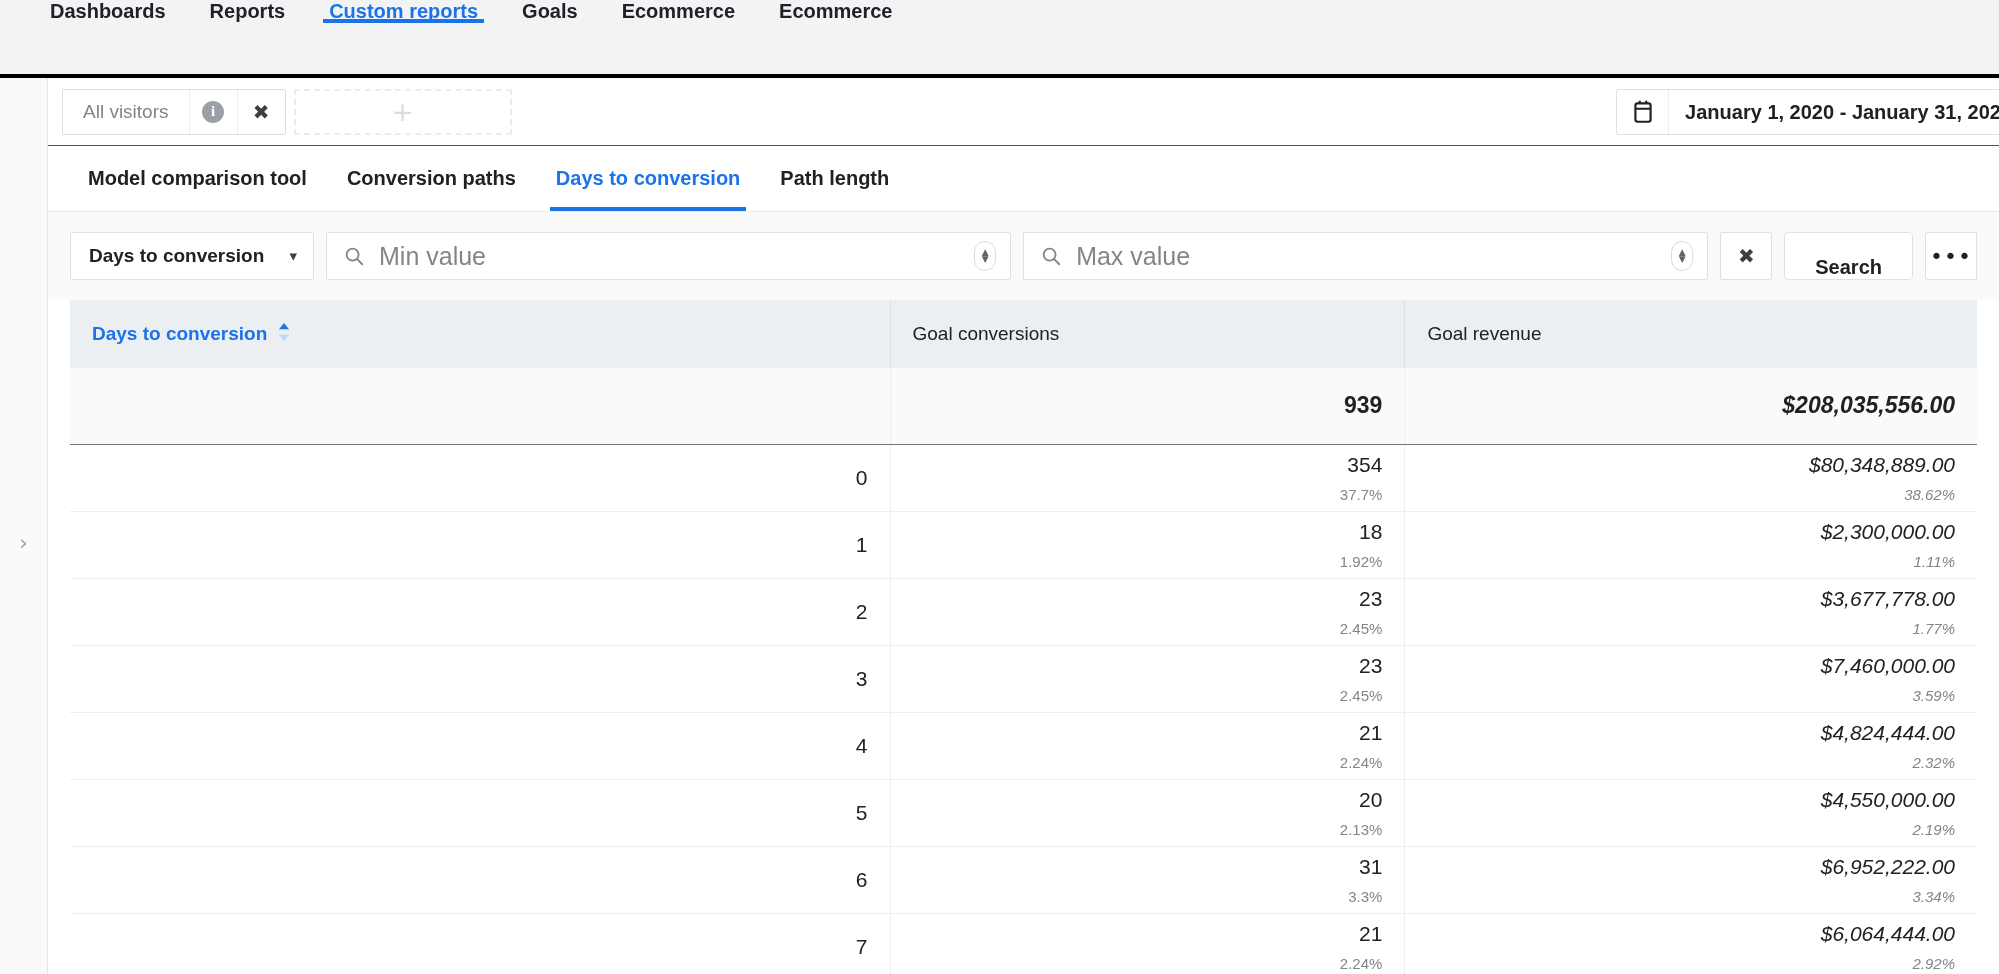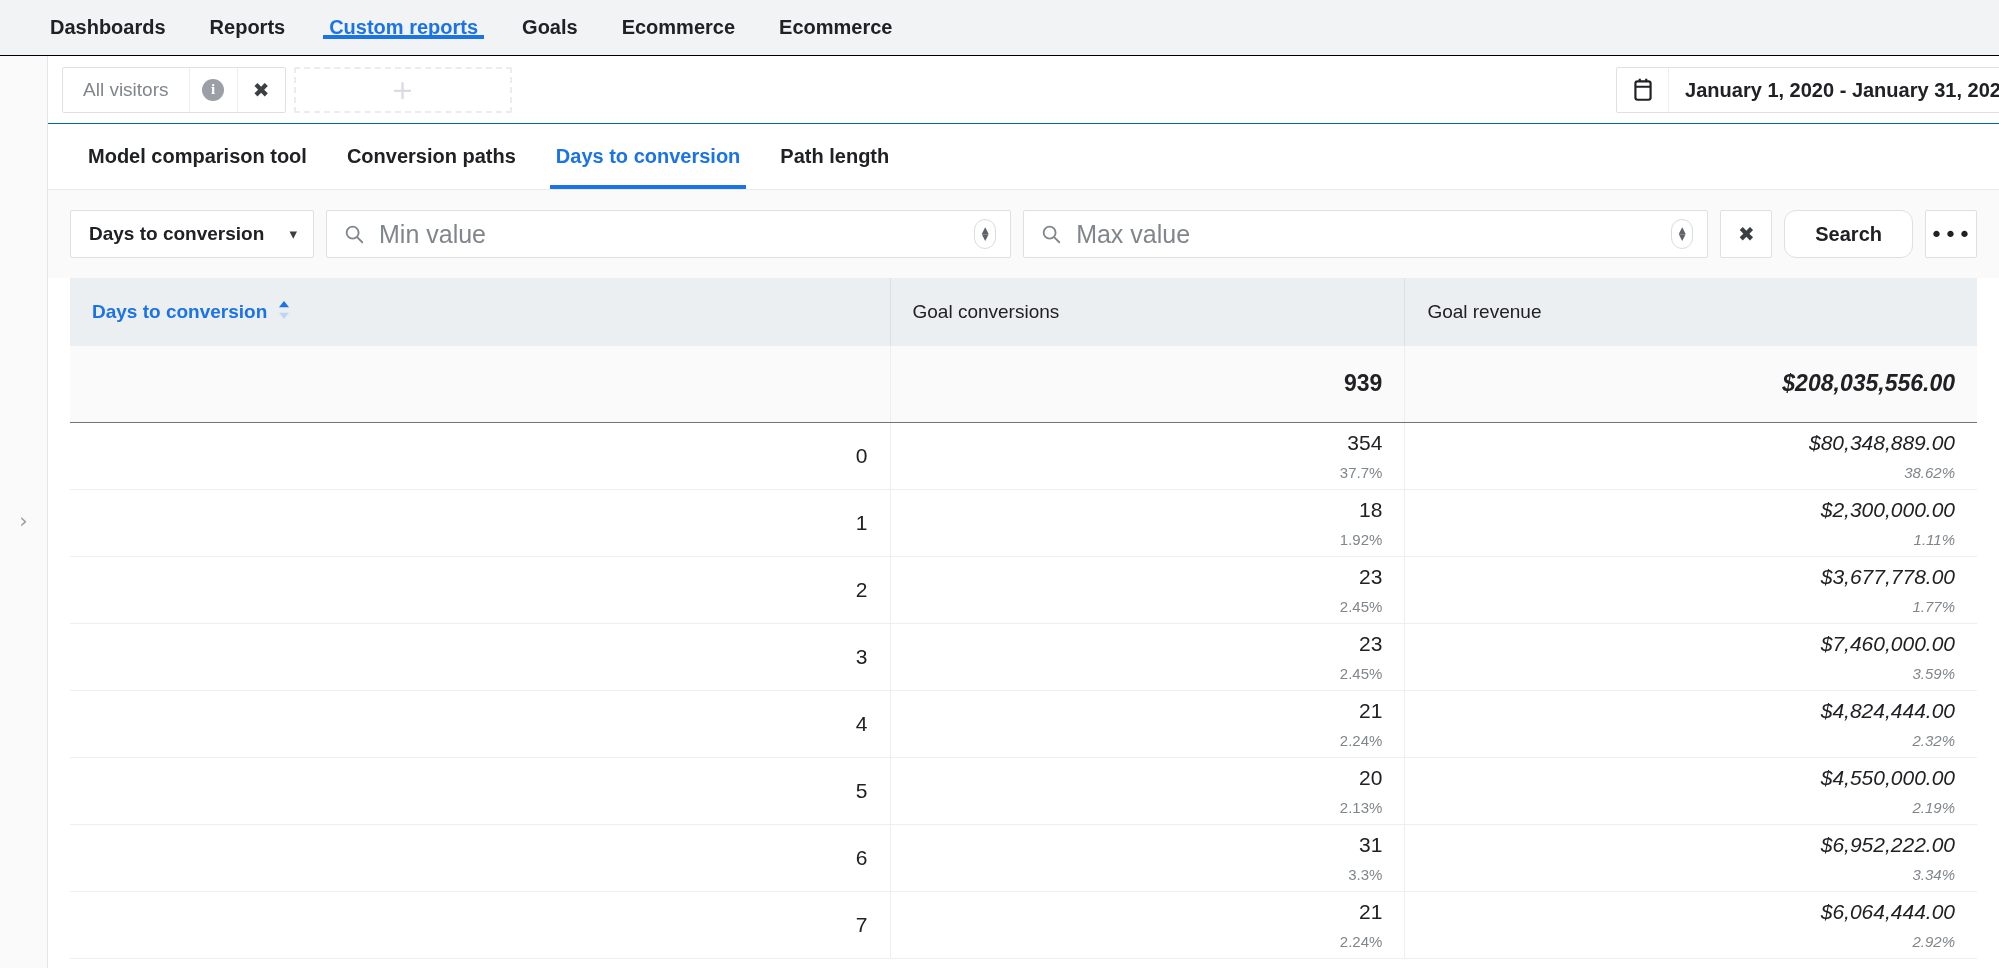--- a/index.html
+++ b/index.html
@@ -6,26 +6,26 @@
   html, body {
     width: 1999px; height: 974px;
     overflow: hidden;
     background: #ffffff;
     font-family: "Liberation Sans", sans-serif;
     -webkit-font-smoothing: antialiased;
   }
 
   
   .topnav {
-    height: 56px;
+    height: 78px;
     background: #f1f3f4;
     display: flex;
-    align-items: center;
+    align-items: flex-start;
     padding-left: 28px;
-    border-bottom: 1px solid #000000;
+    border-bottom: 4px solid #000000;
   }
   .topnav-item {
     display: flex;
     align-items: center;
     padding: 0 22px;
     font-size: 20px;
     font-weight: bold;
     color: #202124;
     cursor: pointer;
     position: relative;
@@ -241,22 +241,22 @@
     border: 1px solid #e0e0e0;
     border-radius: 2px;
     display: flex; align-items: center; justify-content: center;
     cursor: pointer;
   }
   .tb-btn {
     height: 48px;
     padding: 0 30px;
     background: #fff;
     border: 1px solid #e0e0e0;
-    border-radius: 12px;
-    display: flex; align-items: center; justify-content: center;
+    border-radius: 4px;
+    display: flex; align-items: flex-end; justify-content: center;
     font-size: 20px; font-weight: bold; color: #202124;
     cursor: pointer;
   }
   .dots { font-size: 22px; color: #202124; letter-spacing: 1px; line-height: 0.5; font-family: "DejaVu Sans", sans-serif; }
 
   
   .table-wrap { flex: 1 1 auto; overflow: hidden; background: #fff; padding: 0 22px; }
   table { width: 100%; border-collapse: collapse; table-layout: fixed; }
   th {
     background: #eceff1;

